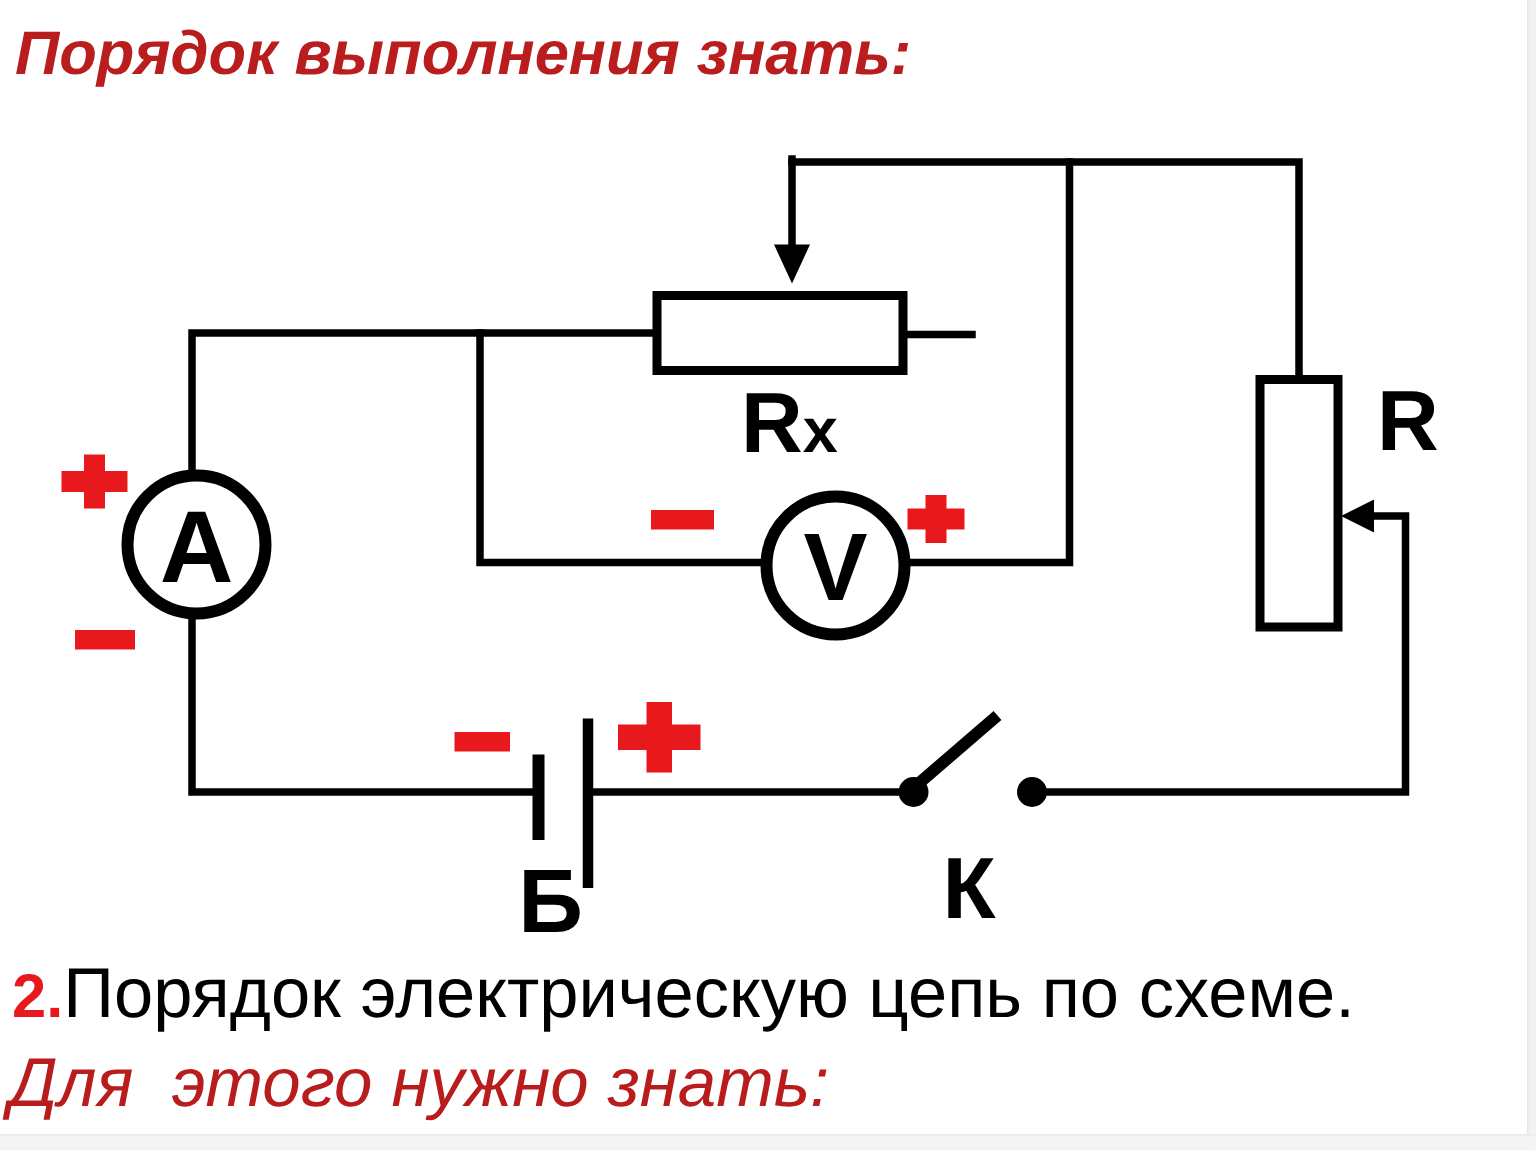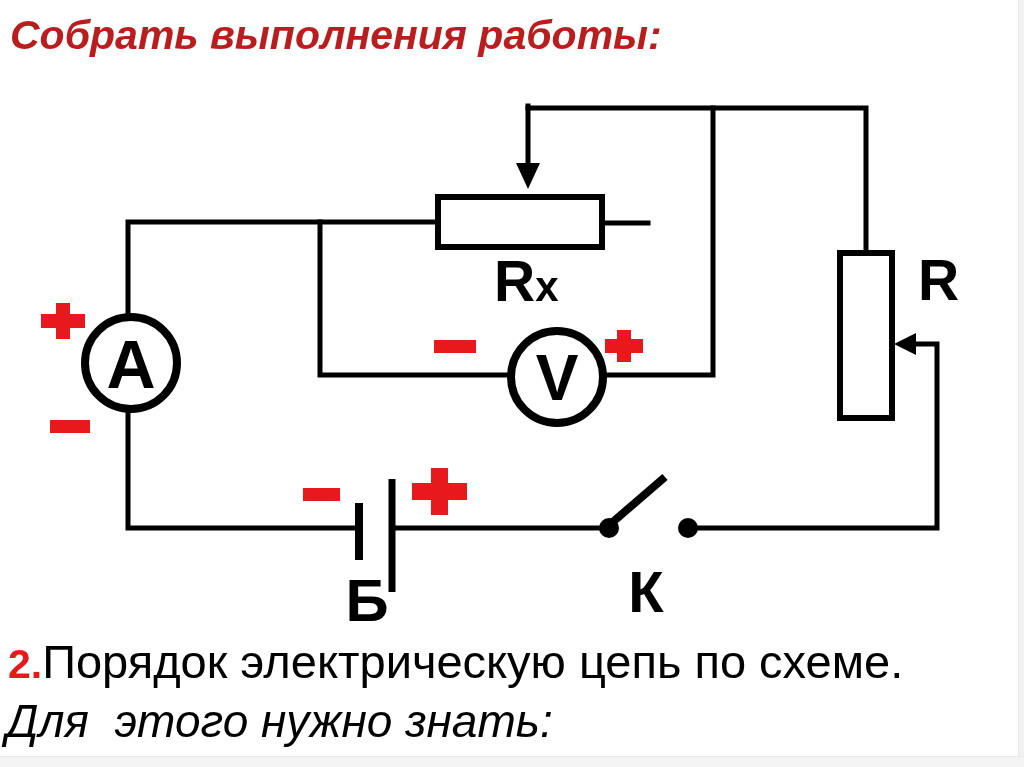--- a/index.html
+++ b/index.html
@@ -42,21 +42,21 @@
     font-size: 41px;
     color: #e8191d;
   }
   .note {
     position: absolute;
     left: 6px;
     top: 694px;
     font-style: italic;
     font-weight: 400;
     font-size: 46px;
-    color: #000000;
+    color: #b91c1c;
     white-space: pre;
   }
   .edge-right {
     position: absolute;
     top: 0;
     right: 0;
     width: 5px;
     height: 100%;
     background: #f2f2f2;
     border-left: 1px solid #e7e7e7;
@@ -91,21 +91,21 @@
     stroke: #000000;
     stroke-width: 8;
   }
   .red-mark { fill: #e8191d; }
 </style>
 </head>
 <body>
 
 <div class="slide">
 
-  <div class="title">Собрать выполнения работы:</div>
+  <div class="title">Порядок выполнения знать:</div>
 
   <svg class="circuit-svg" width="1024" height="767" viewBox="0 0 1024 767" xmlns="http://www.w3.org/2000/svg">
 
     <g>
       <path class="wire" d="M128,318 L128,222 L438,222"></path>
       <path class="wire" d="M320,222 L320,375 L511,375"></path>
       <path class="wire" d="M602,223 L648,223"></path>
       <path class="wire" d="M603,375 L713,375 L713,108"></path>
       <path class="wire" d="M528,108 L866,108 L866,253"></path>
       <path class="wire" d="M528,106 L528,167"></path>

